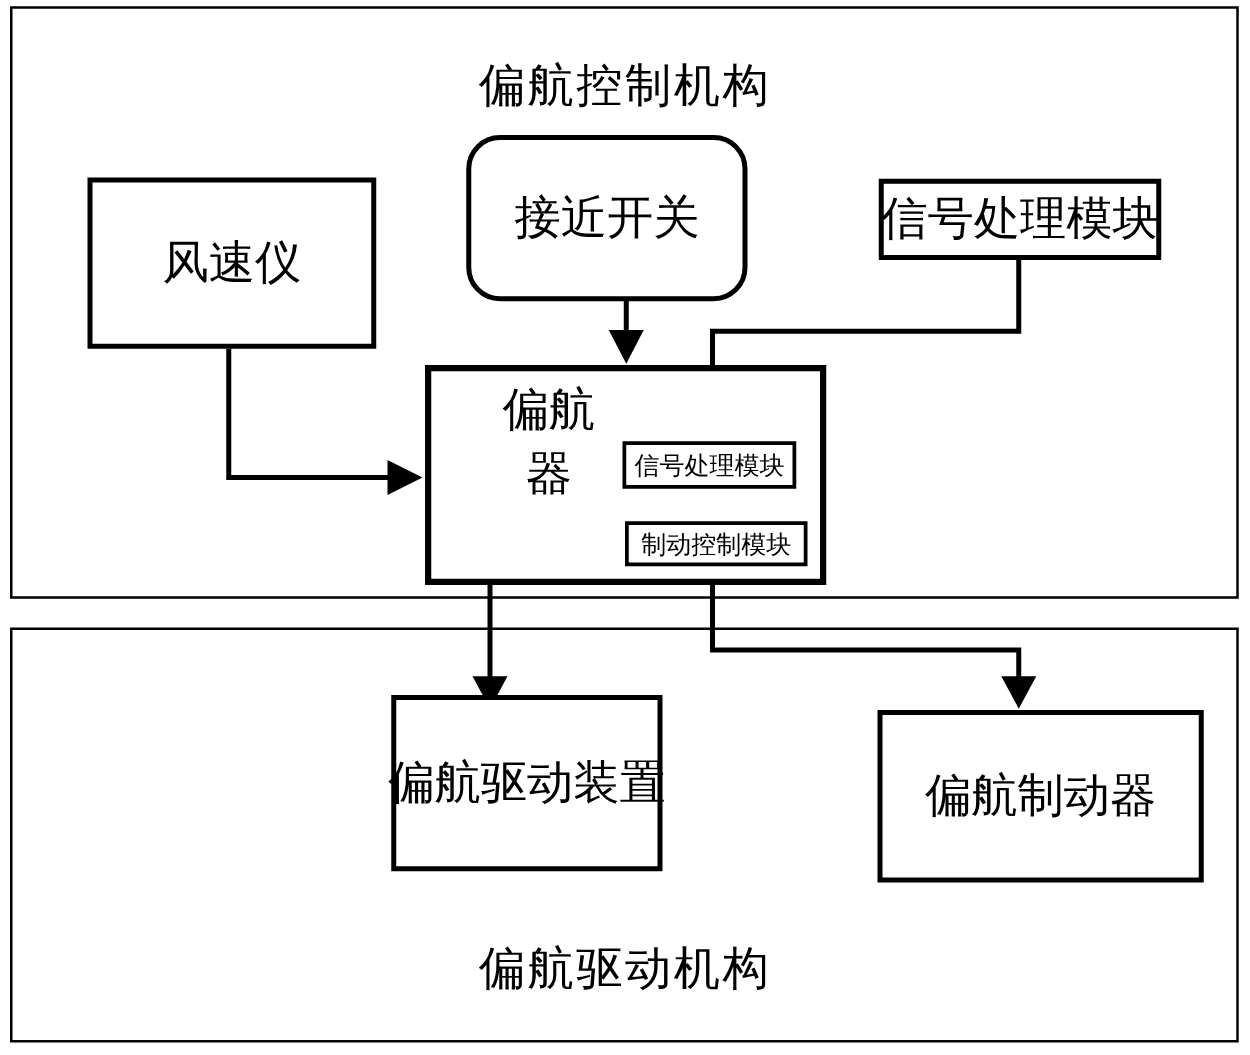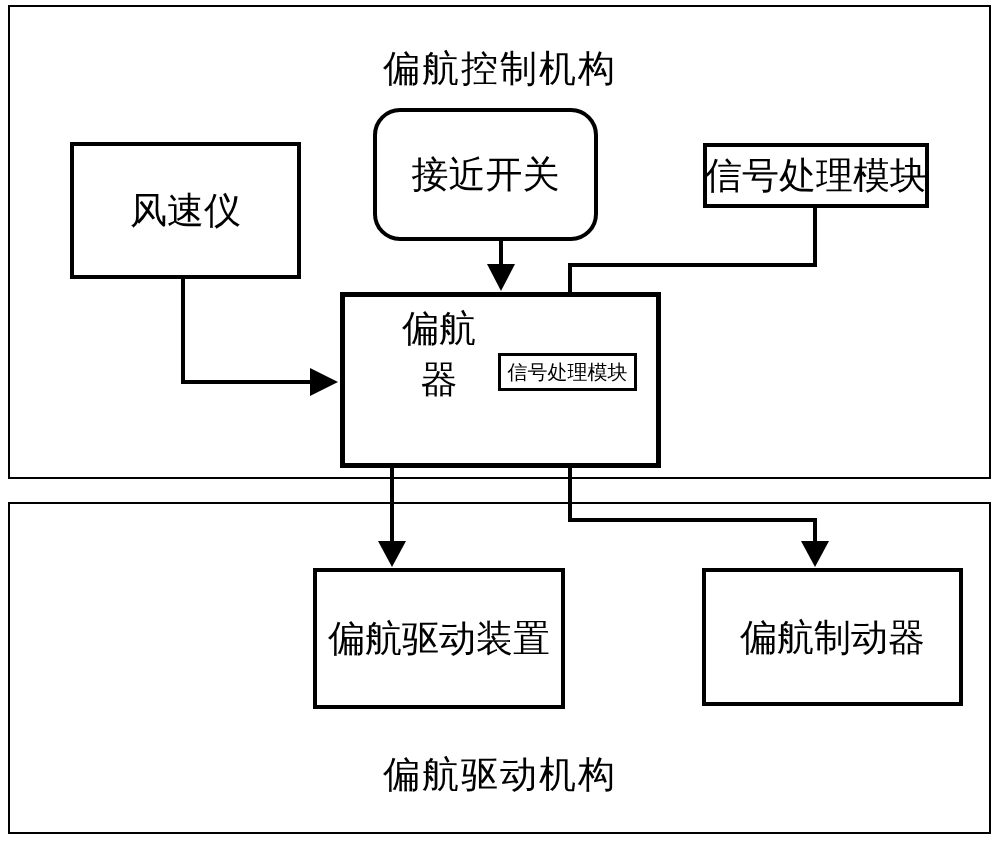--- a/index.html
+++ b/index.html
@@ -132,24 +132,27 @@
   </div>
 
   <div class="controller" style="left:340px;top:292px;width:321px;height:176px;">
     <div class="controller-label">
       <div>偏航</div>
       <div>器</div>
     </div>
     <div class="module" style="left:153px;top:56px;width:139px;height:38px;">
       <span>信号处理模块</span>
     </div>
+    <div class="module" style="left:155px;top:120px;width:146px;height:36px;">
+      <span>制动控制模块</span>
+    </div>
   </div>
 
 
-  <div class="box" style="left:313px;top:568px;width:252px;height:141px;">
+  <div class="box" style="left:313px;top:556px;width:217px;height:141px;">
     <span>偏航驱动装置</span>
   </div>
 
   <div class="box" style="left:702px;top:568px;width:261px;height:138px;">
     <span>偏航制动器</span>
   </div>
 
 </div>
 
 </body></html>

